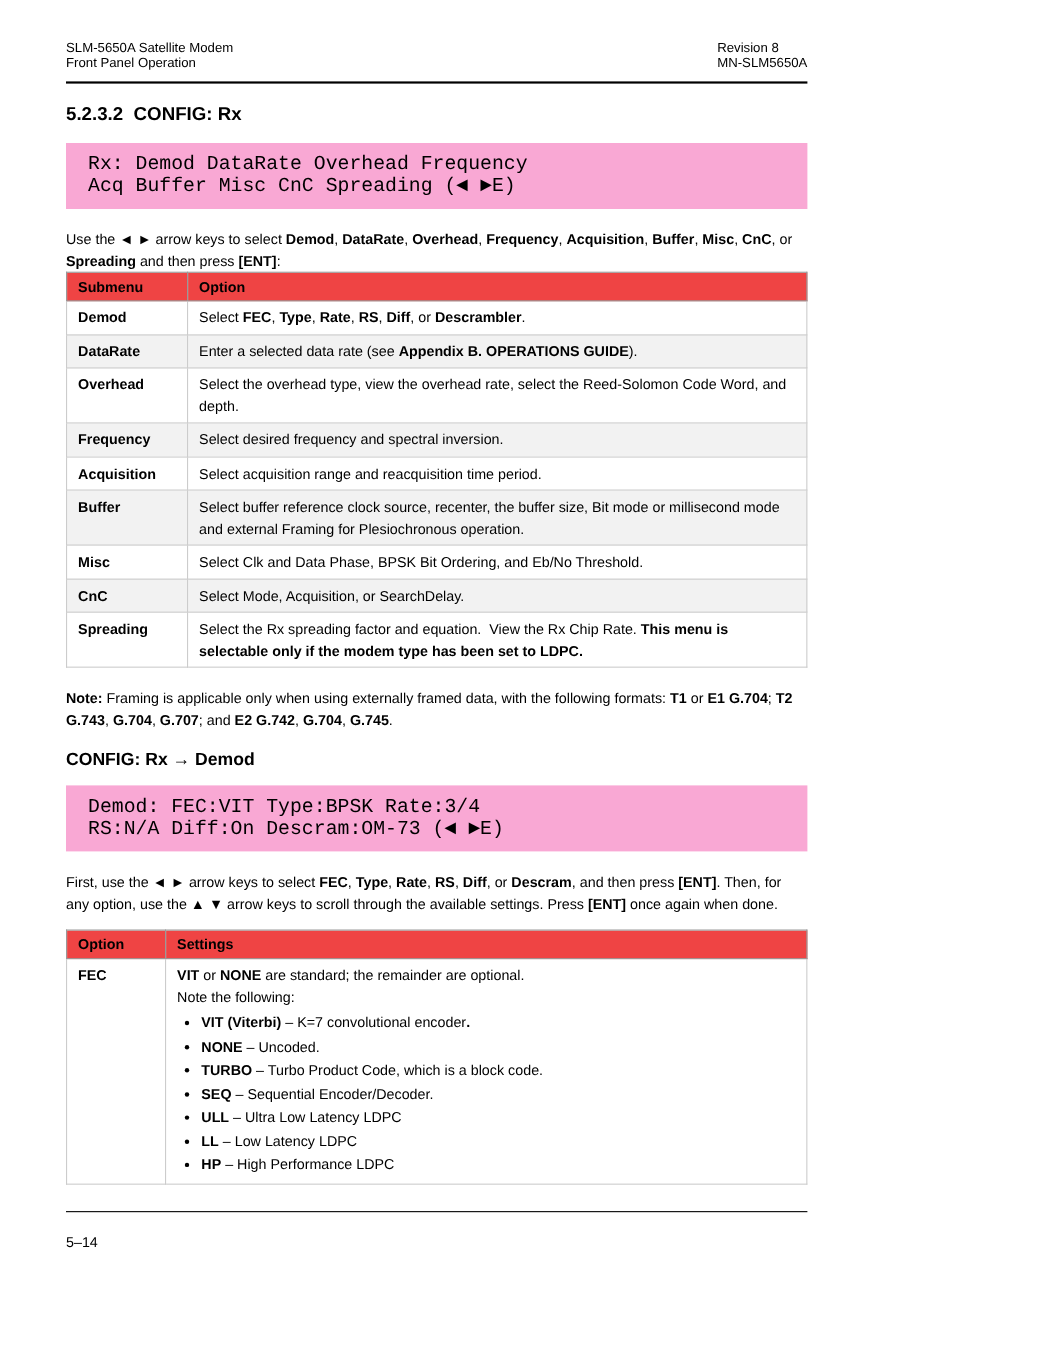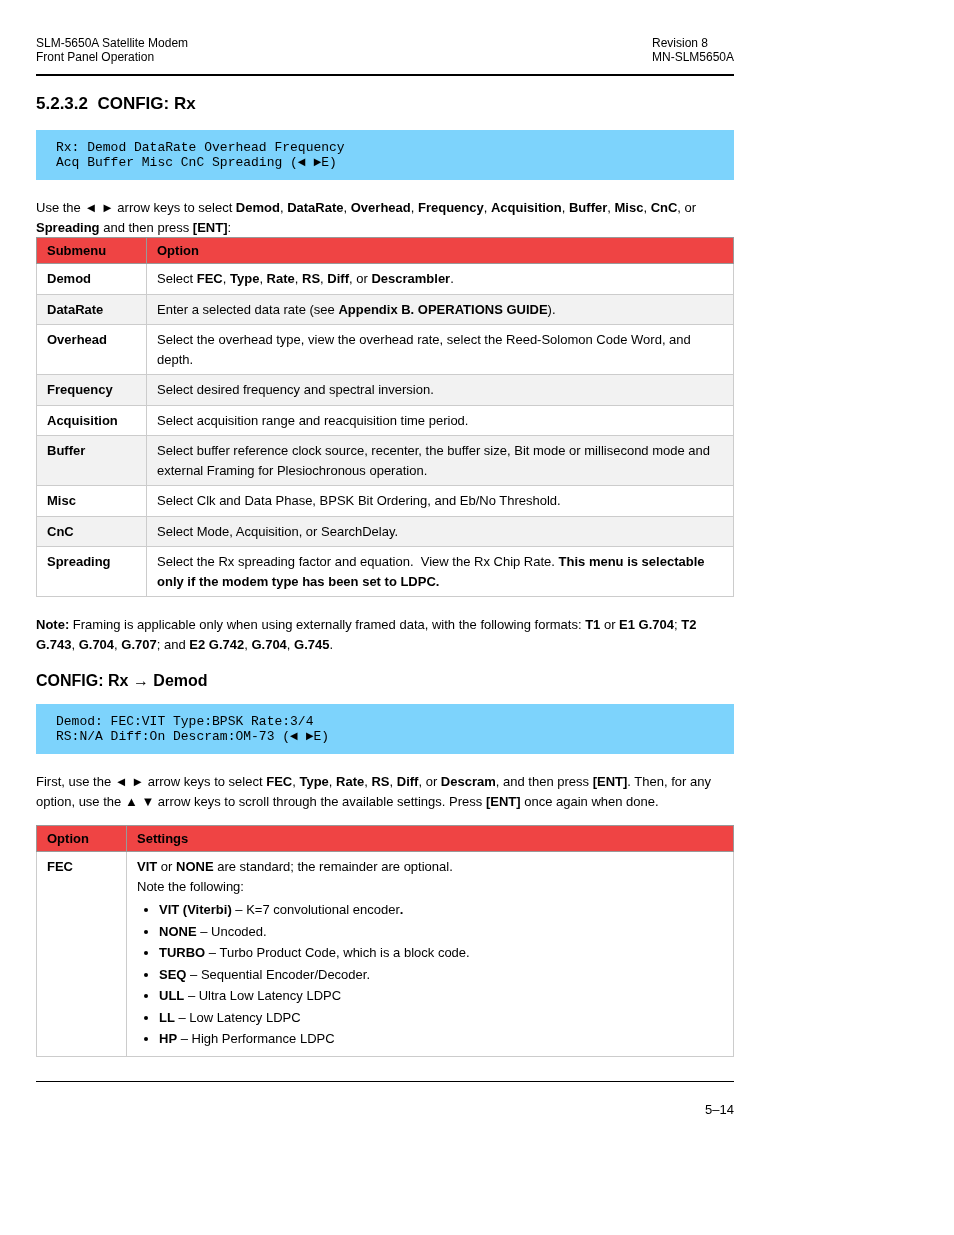--- a/index.html
+++ b/index.html
@@ -8,21 +8,21 @@
       font-size: 13px;
       color: #000;
       background: #fff;
       width: 954px;
       min-height: 1235px;
       padding: 0;
     }
     .page {
       width: 794px;
       min-height: 1235px;
-      padding: 36px 60px 36px 36px;
+      padding: 36px 60px 36px 60px;
       position: relative;
     }
     .header {
       display: flex;
       justify-content: space-between;
       margin-bottom: 10px;
       font-size: 12px;
     }
     .header-left, .header-right {
       display: flex;
@@ -40,23 +40,23 @@
       border: none;
       border-top: 1px solid #000;
       margin-top: 24px;
     }
     .section-title {
       font-size: 17px;
       font-weight: bold;
       margin-bottom: 16px;
     }
     .code-block {
-      background: #7dd3fc;
+      background: #f9a8d4;
       font-family: 'Courier New', Courier, monospace;
-      font-size: 13px;
+      font-size: 18px;
       padding: 10px 20px;
       margin-bottom: 18px;
       display: inline-block;
       width: 100%;
     }
     .body-text {
       line-height: 1.5;
     }
     table {
       width: 100%;
@@ -112,21 +112,21 @@
     ul.fec-list {
       list-style: disc;
       padding-left: 22px;
       margin-top: 4px;
     }
     ul.fec-list li {
       margin-bottom: 2px;
       line-height: 1.5;
     }
     .page-number {
-      text-align: right;
+      text-align: left;
       margin-top: 20px;
       font-size: 13px;
     }
   </style>
 </head>
 <body>
 
 <div class="page">
 
   

